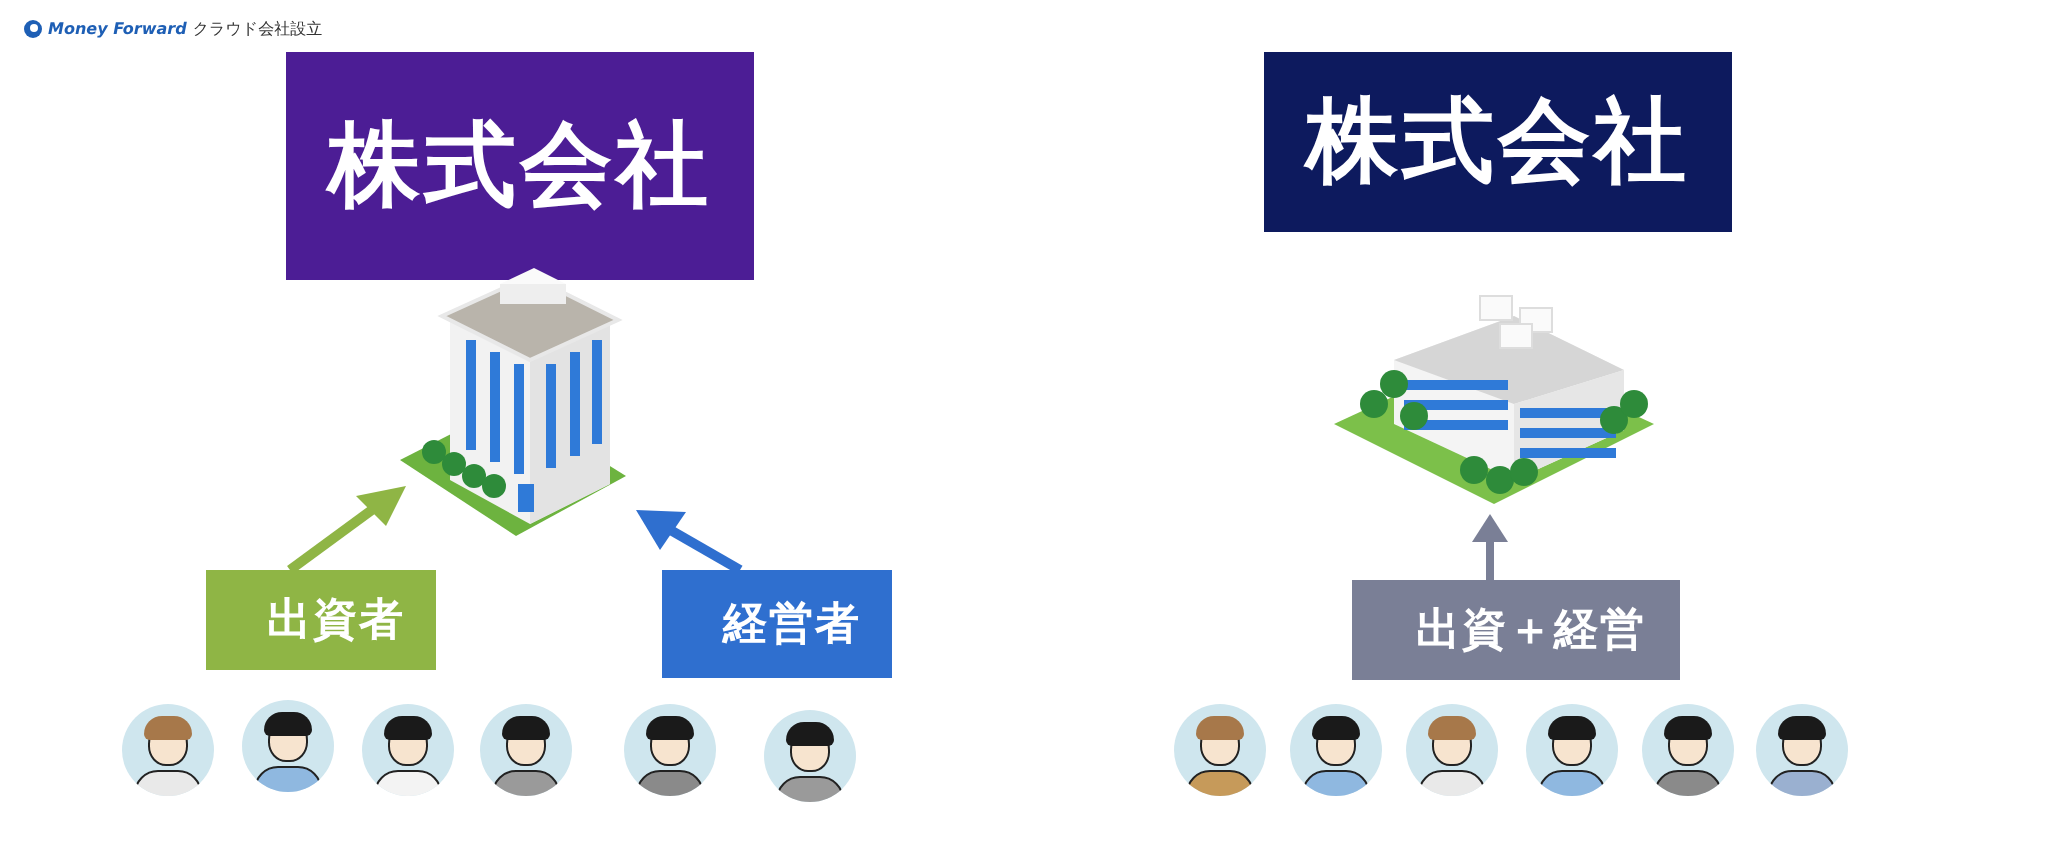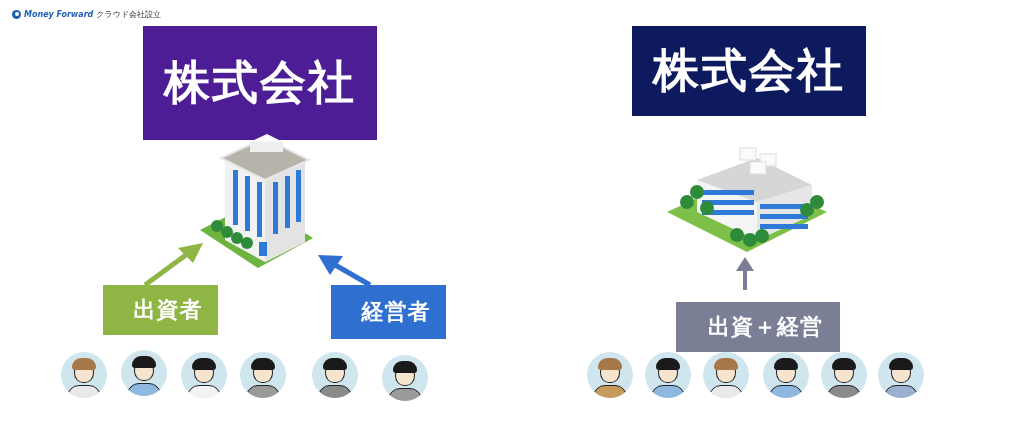--- a/index.html
+++ b/index.html
@@ -107,21 +107,21 @@
     <polygon points="745,257 736,271 754,271" fill="#7a7f96"></polygon>
   </g>
 </svg>
 
 <div class="abs label-box" style="left:103px; top:285px; width:100px; height:50px; background:#8fb545;">
   <span>出資者</span>
 </div>
 <div class="abs label-box" style="left:331px; top:285px; width:100px; height:54px; background:#2f6fcf;">
   <span>経営者</span>
 </div>
-<div class="abs label-box" style="left:676px; top:290px; width:149px; height:50px; background:#7a7f96;margin-top:12px;">
+<div class="abs label-box" style="left:676px; top:290px; width:149px; height:50px; background:#7a7f96;">
   <span>出資＋経営</span>
 </div>
 
 <div>
   <div class="avatar" style="left:61px; top:352px;">
       <div class="body" style="background:#e9e9e9"></div>
       <div class="head"></div>
       <div class="hair" style="background:#a7784a"></div>
     </div>
   <div class="avatar" style="left:121px; top:350px;">

